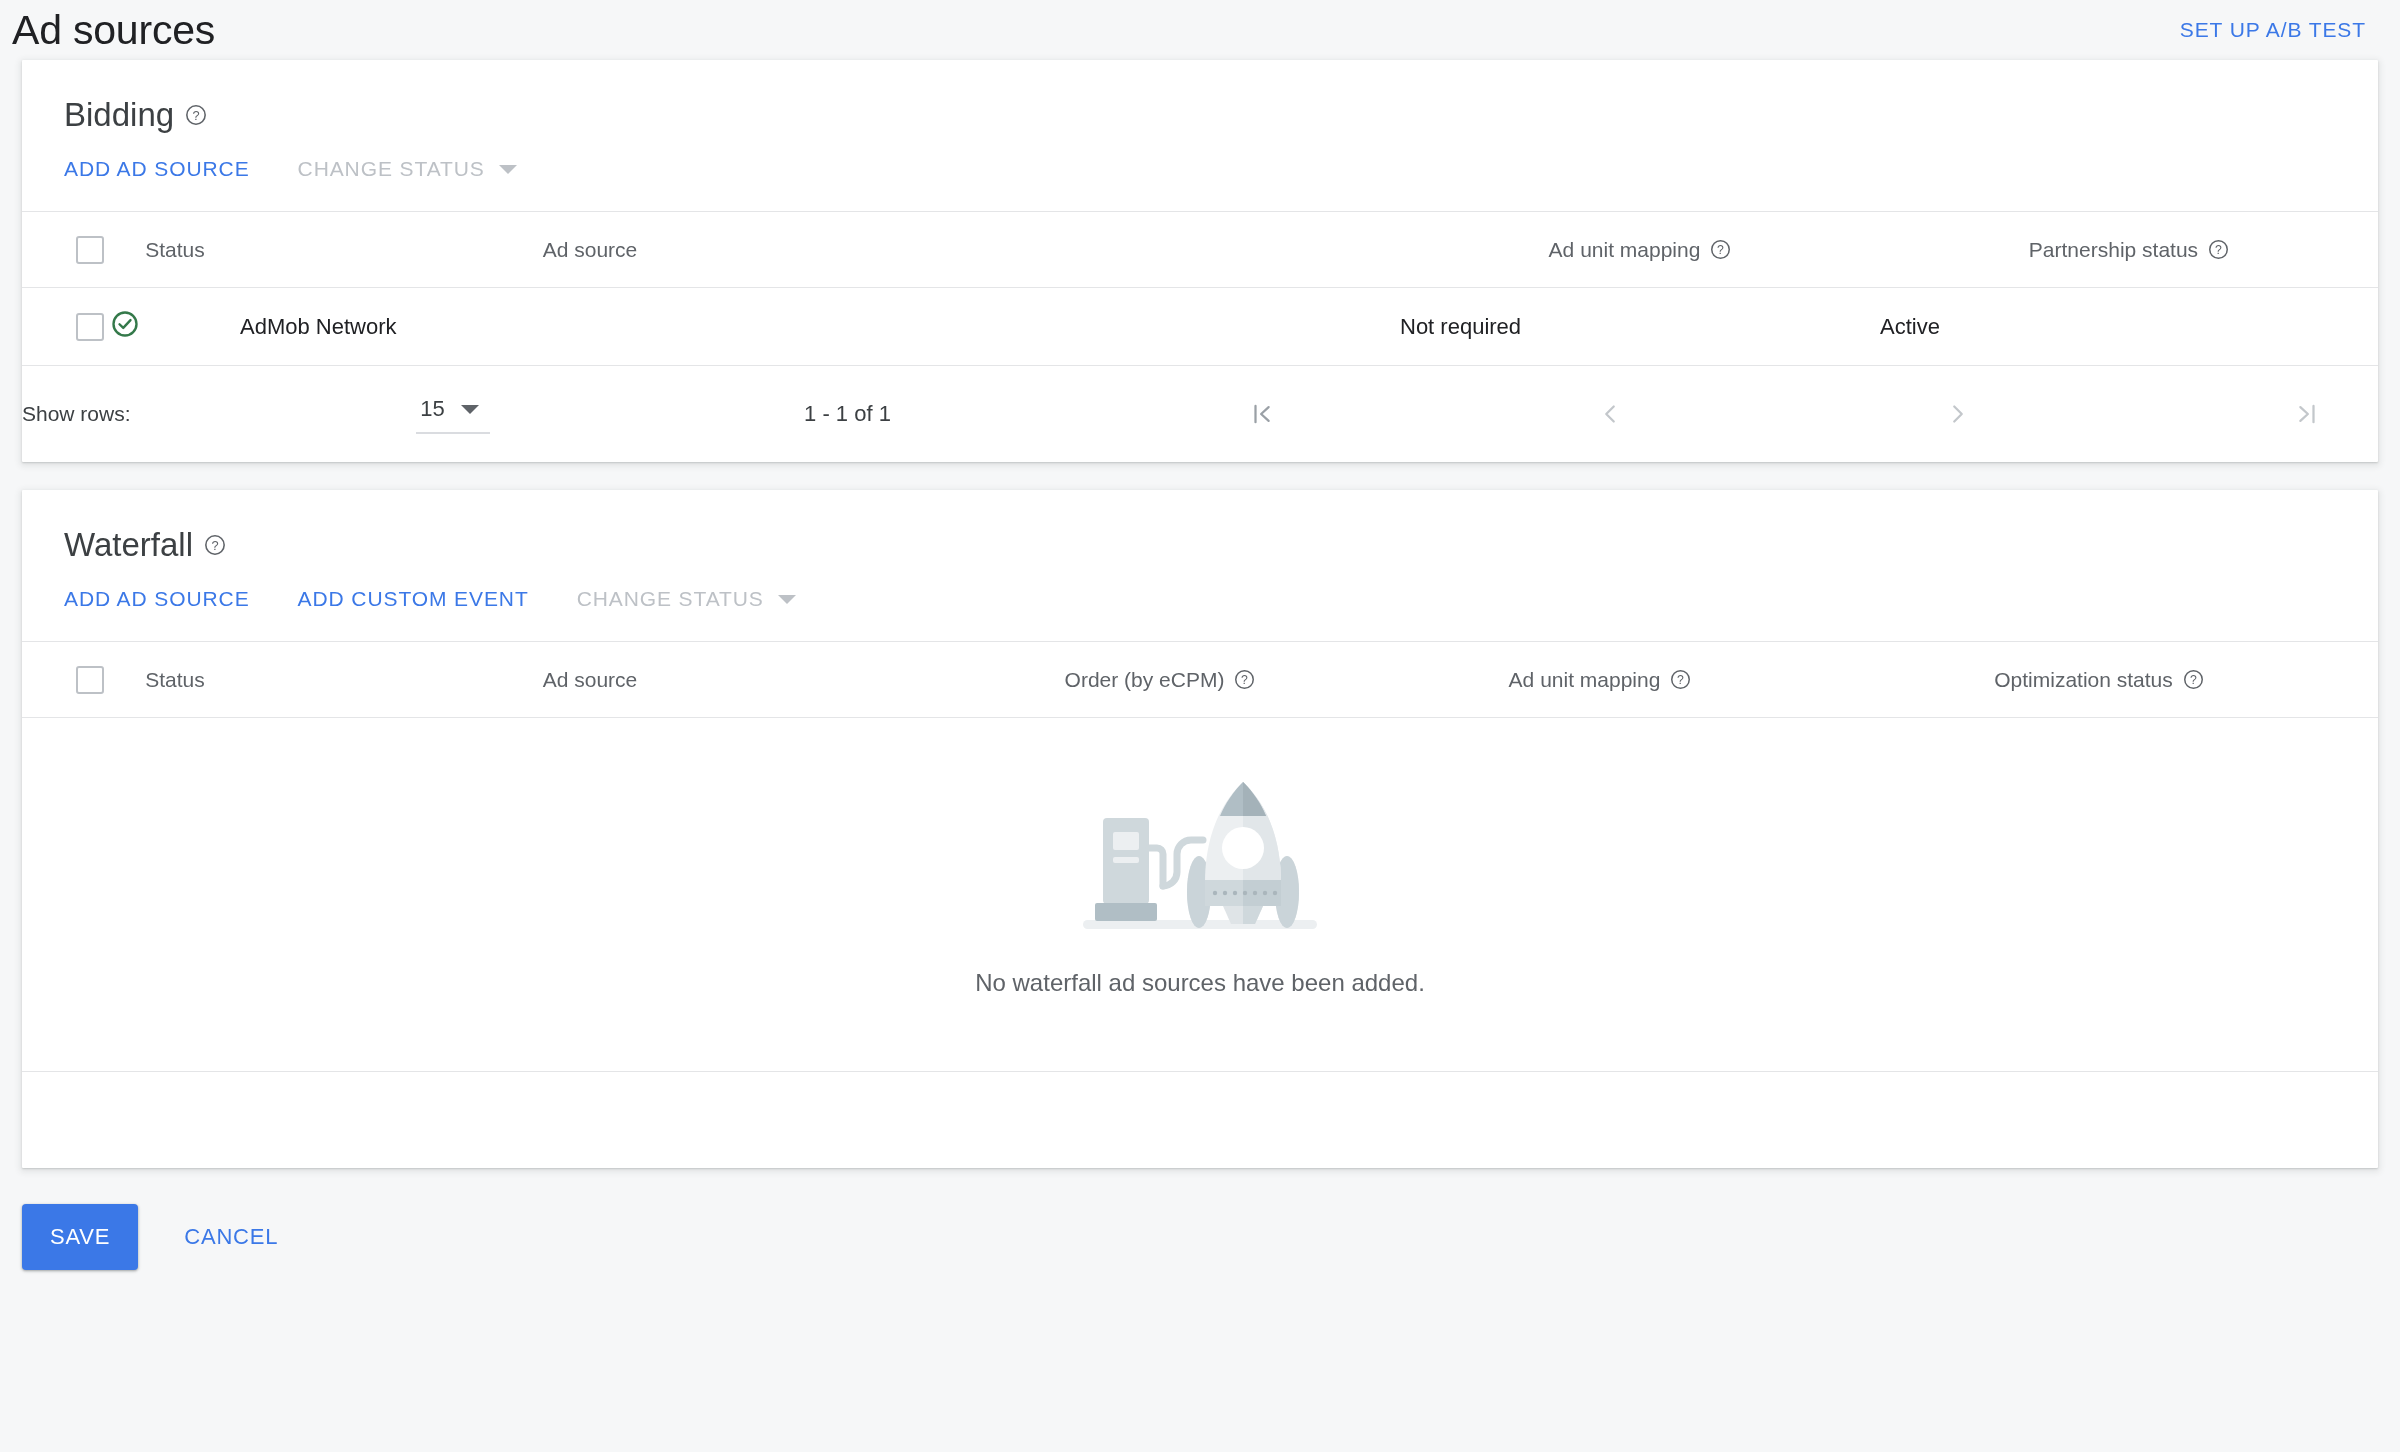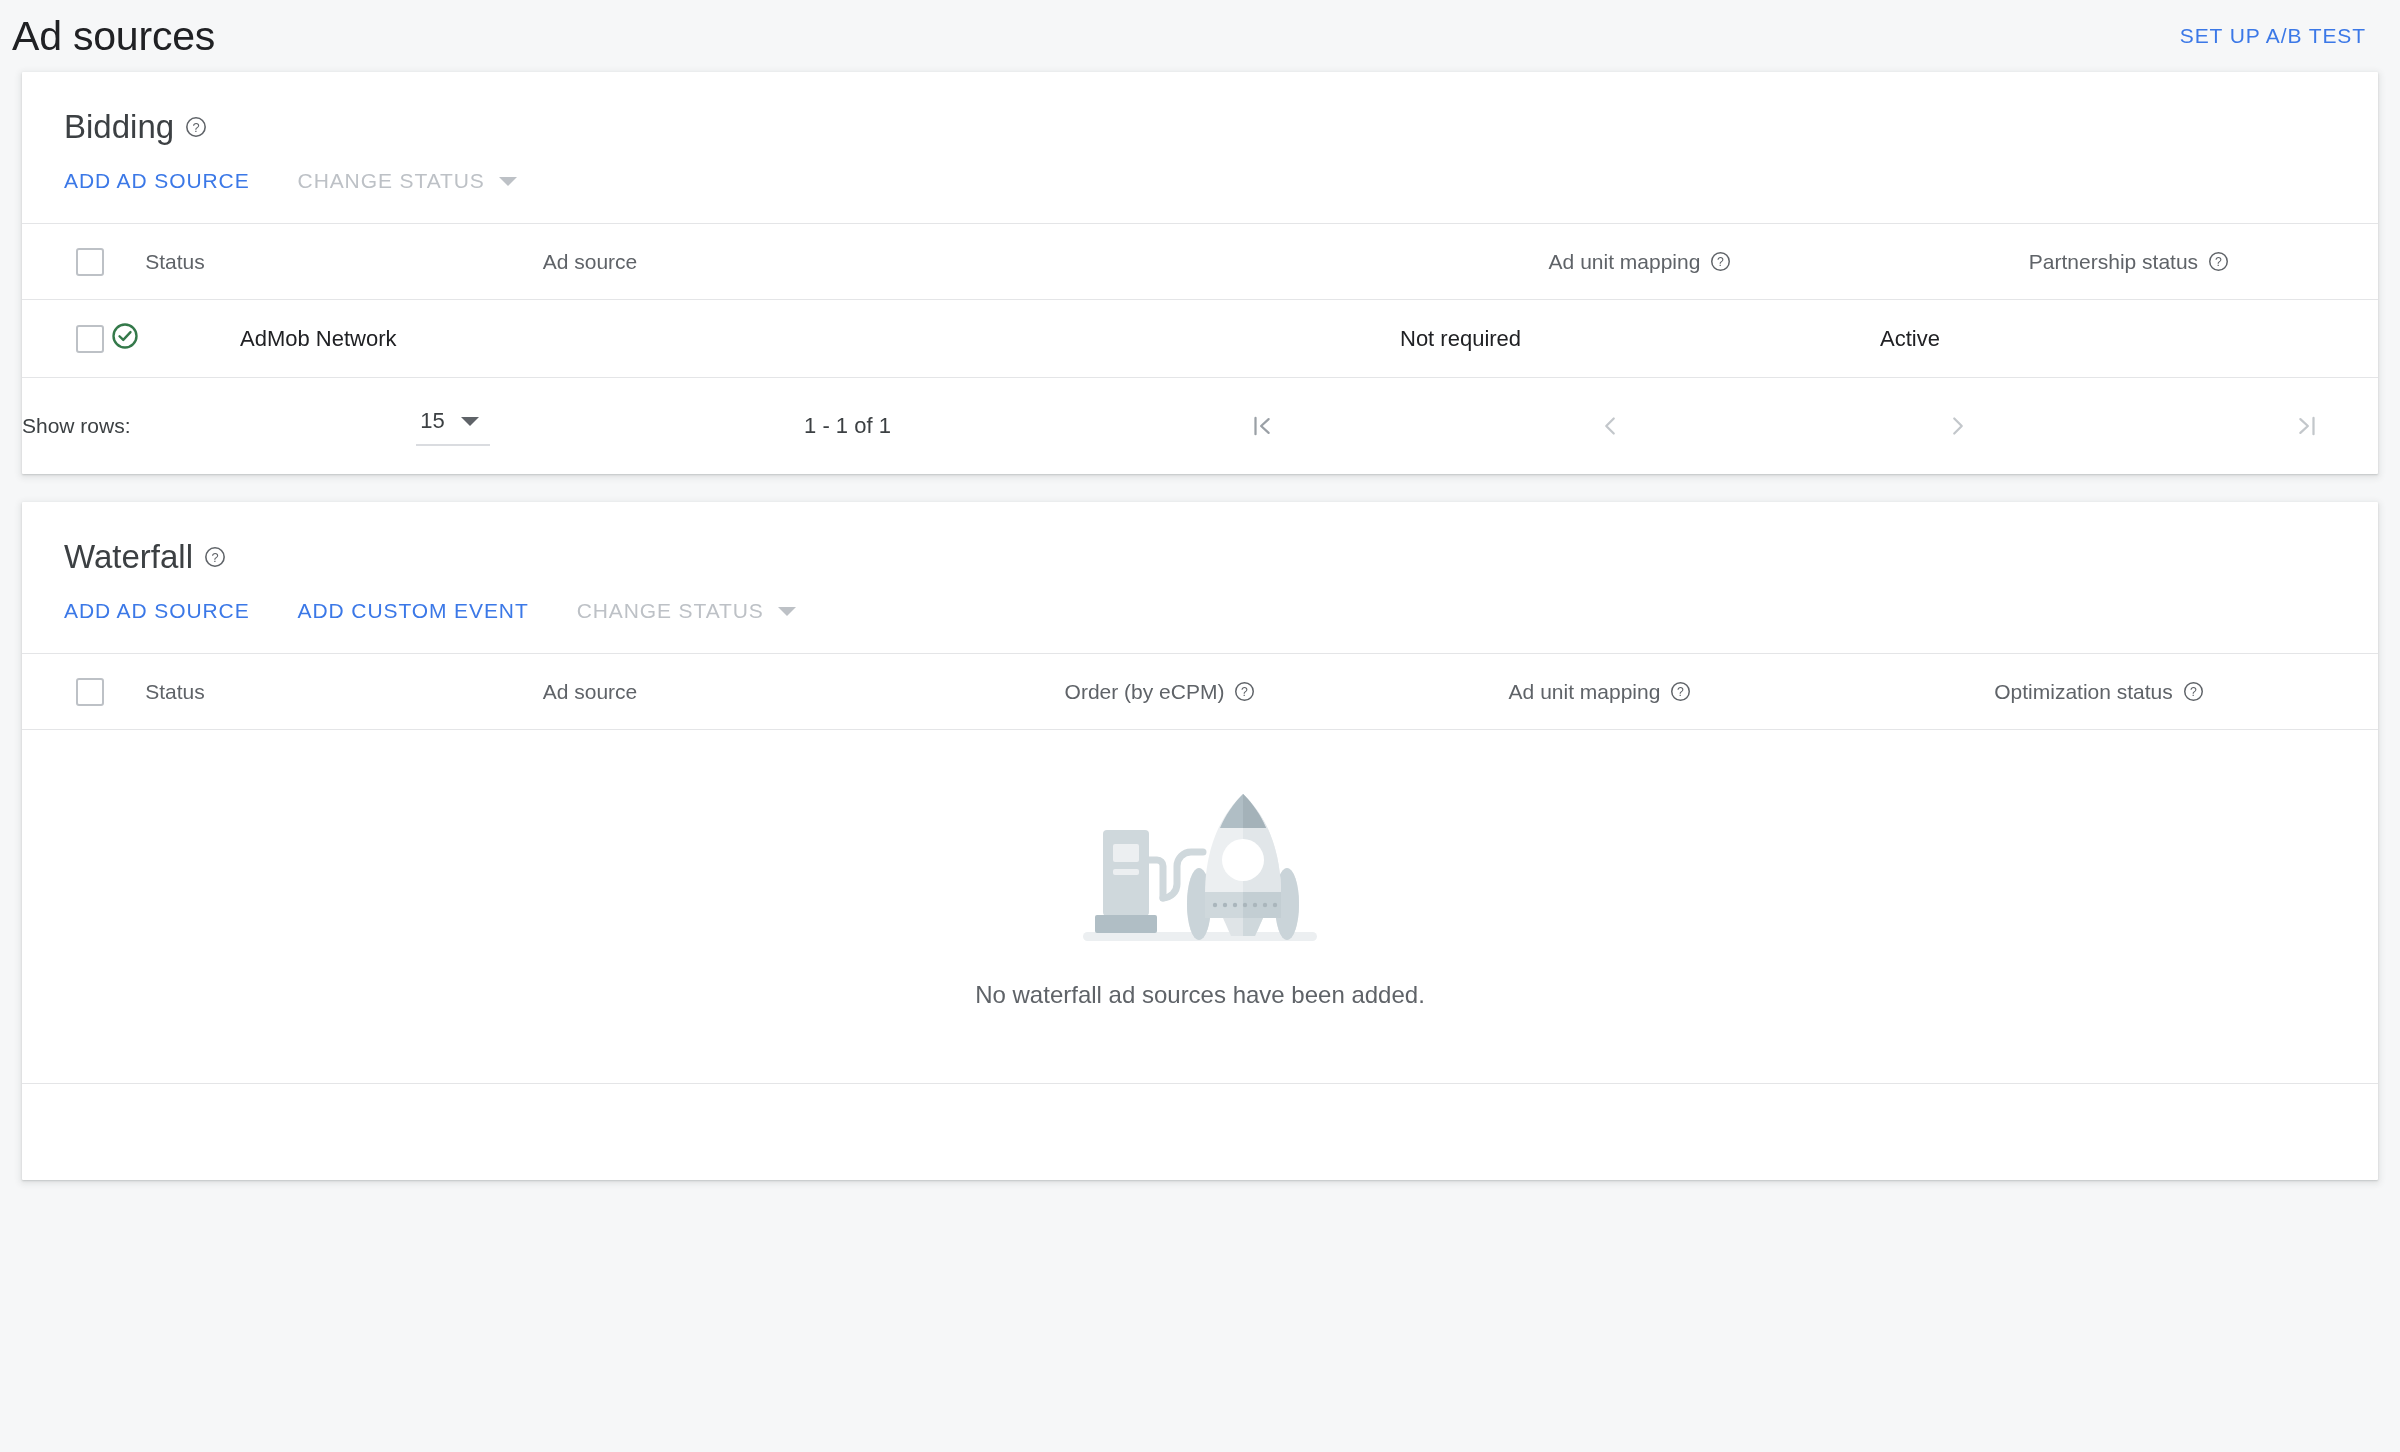--- a/index.html
+++ b/index.html
@@ -7,21 +7,21 @@
     margin: 0; padding: 0;
     width: 2400px; height: 1452px;
     background: #f6f7f8;
     font-family: "Liberation Sans", sans-serif;
     -webkit-font-smoothing: antialiased;
   }
   .page { position: relative; width: 2400px; height: 1452px; background: #f6f7f8; overflow: hidden; }
 
   
   .page-header {
-    height: 72px;
+    height: 60px;
     display: flex; align-items: center; justify-content: space-between;
     padding: 0 34px 0 12px;
   }
   .page-title {
     font-size: 41px; font-weight: 400; color: #202124; letter-spacing: -0.2px;
     line-height: 1;
   }
   .ab-test-link {
     font-size: 21px; font-weight: 500; color: #3b78e7; letter-spacing: 0.9px;
     cursor: pointer; white-space: nowrap;
@@ -398,14 +398,18 @@
           <path d="M148 142 L188 142 L180 160 L156 160 Z" fill="#dfe4e7"></path>
           <path d="M168 142 L188 142 L180 160 L168 160 Z" fill="#cfd8dc"></path>
         </svg>
       </span>
       <div class="empty-text">No waterfall ad sources have been added.</div>
     </div>
 
     <div class="empty-footer"></div>
   </div>
 
+  <div class="bottom-bar">
+    <button class="btn-save">SAVE</button>
+    <button class="btn-cancel">CANCEL</button>
+  </div>
 
 </div>
 
 </body></html>

